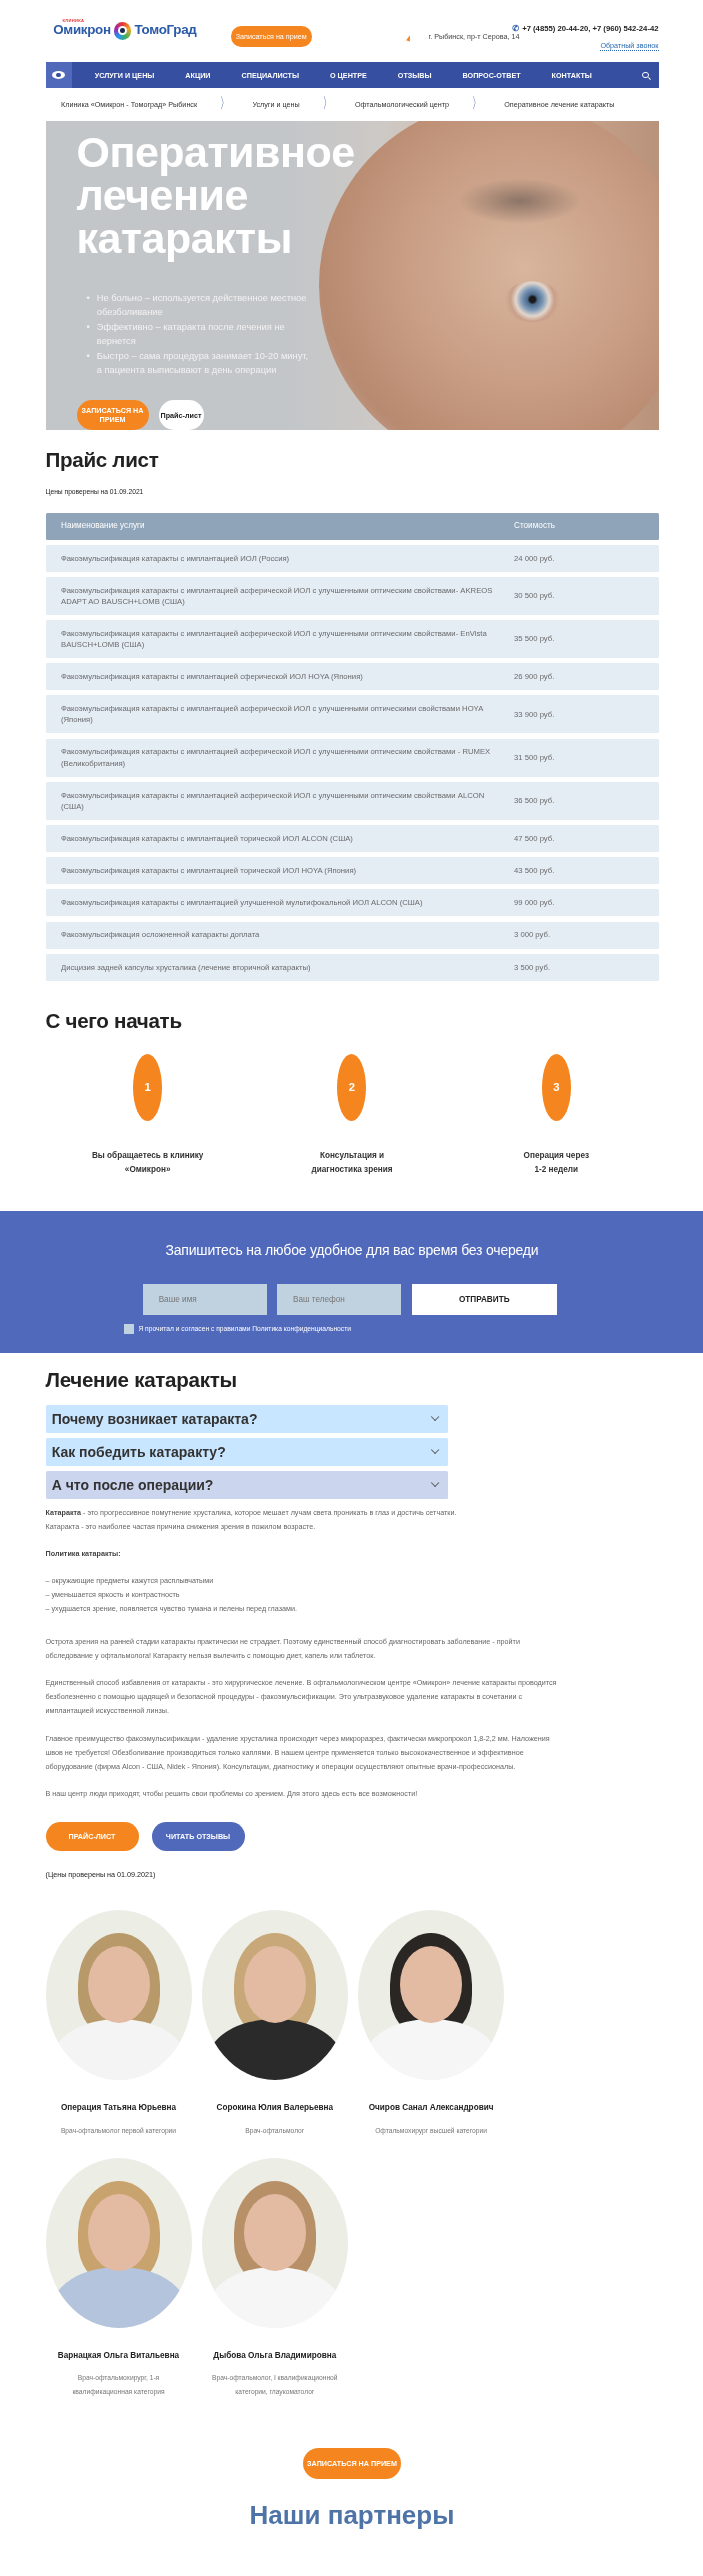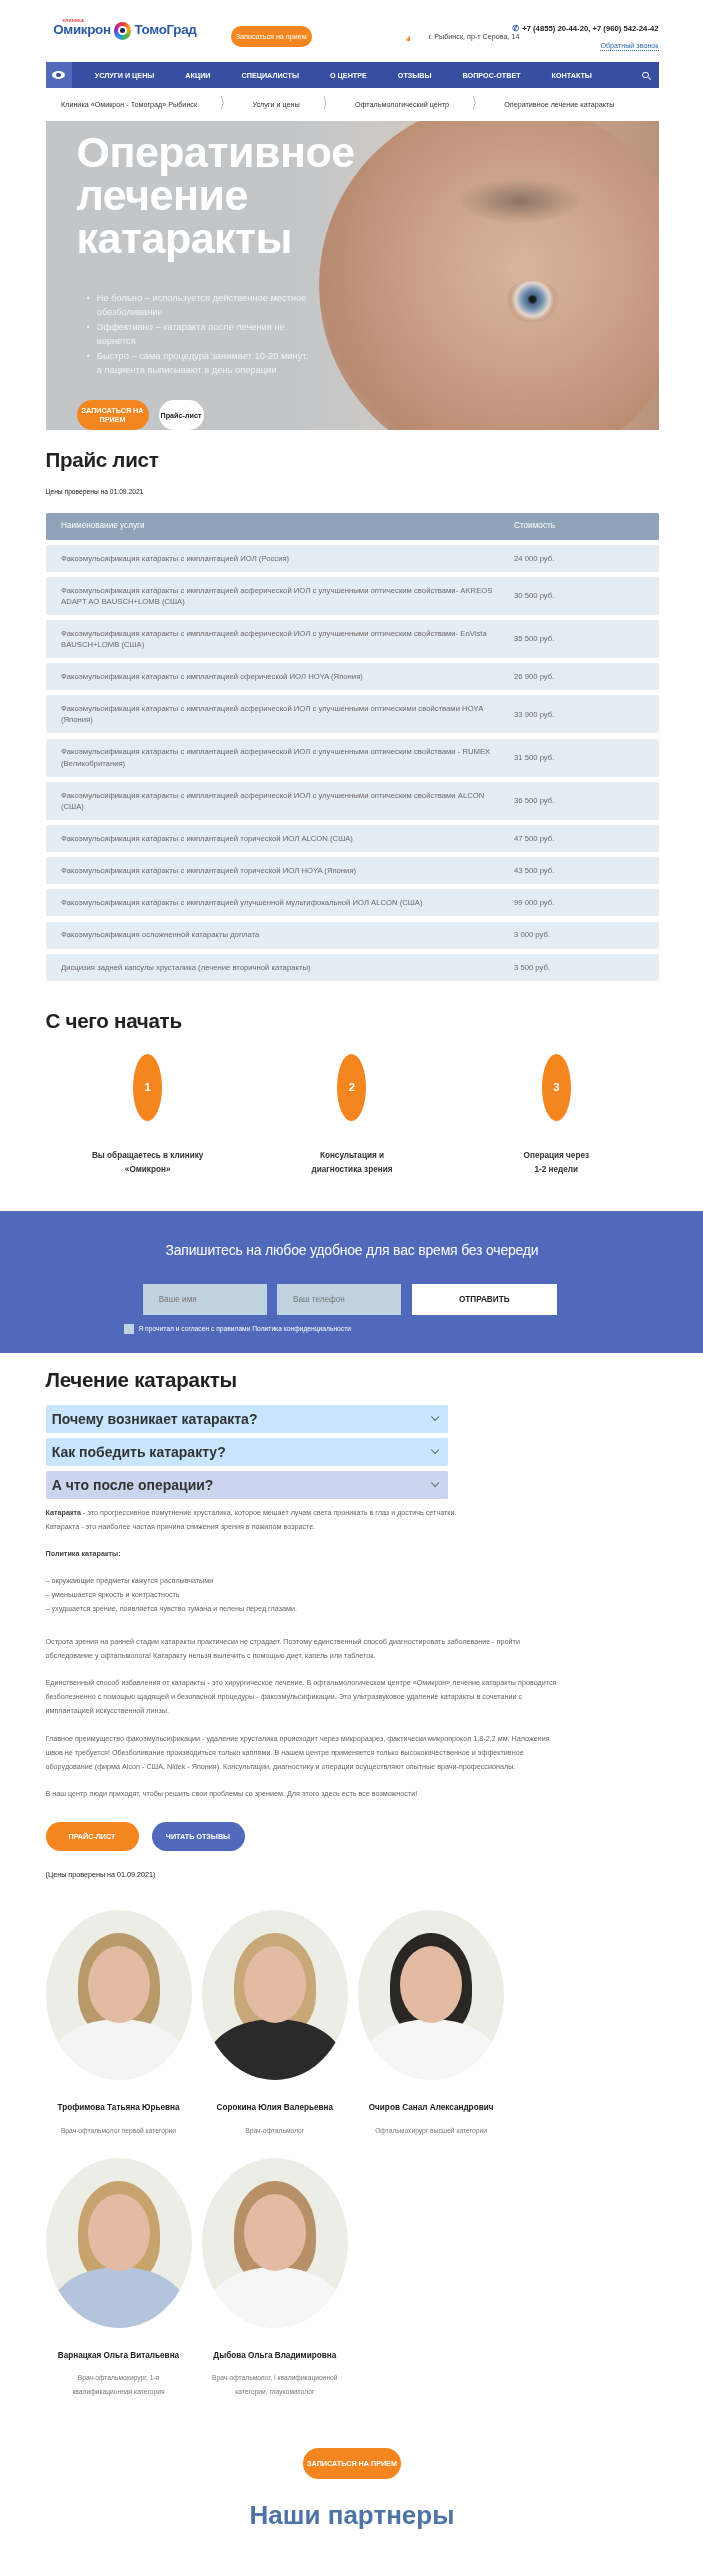--- a/index.html
+++ b/index.html
@@ -321,21 +321,21 @@
   </section>
 
   <section class="docs">
     <div class="dgrid" id="dgrid">
         <div class="doc">
           <div class="ph">
             <div class="hair" style="background: rgb(184, 154, 106);"></div>
             <div class="body" style="background: rgb(244, 244, 244);"></div>
             <div class="head"></div>
           </div>
-          <div class="name">Трофимова Татьяна Юрьевна</div>
+          <div class="name">Операция Татьяна Юрьевна</div>
           <div class="role">Врач-офтальмолог первой категории</div>
         </div>
         <div class="doc">
           <div class="ph">
             <div class="hair" style="background: rgb(200, 168, 120);"></div>
             <div class="body" style="background: rgb(42, 42, 42);"></div>
             <div class="head"></div>
           </div>
           <div class="name">Сорокина Юлия Валерьевна</div>
           <div class="role">Врач-офтальмолог</div>

